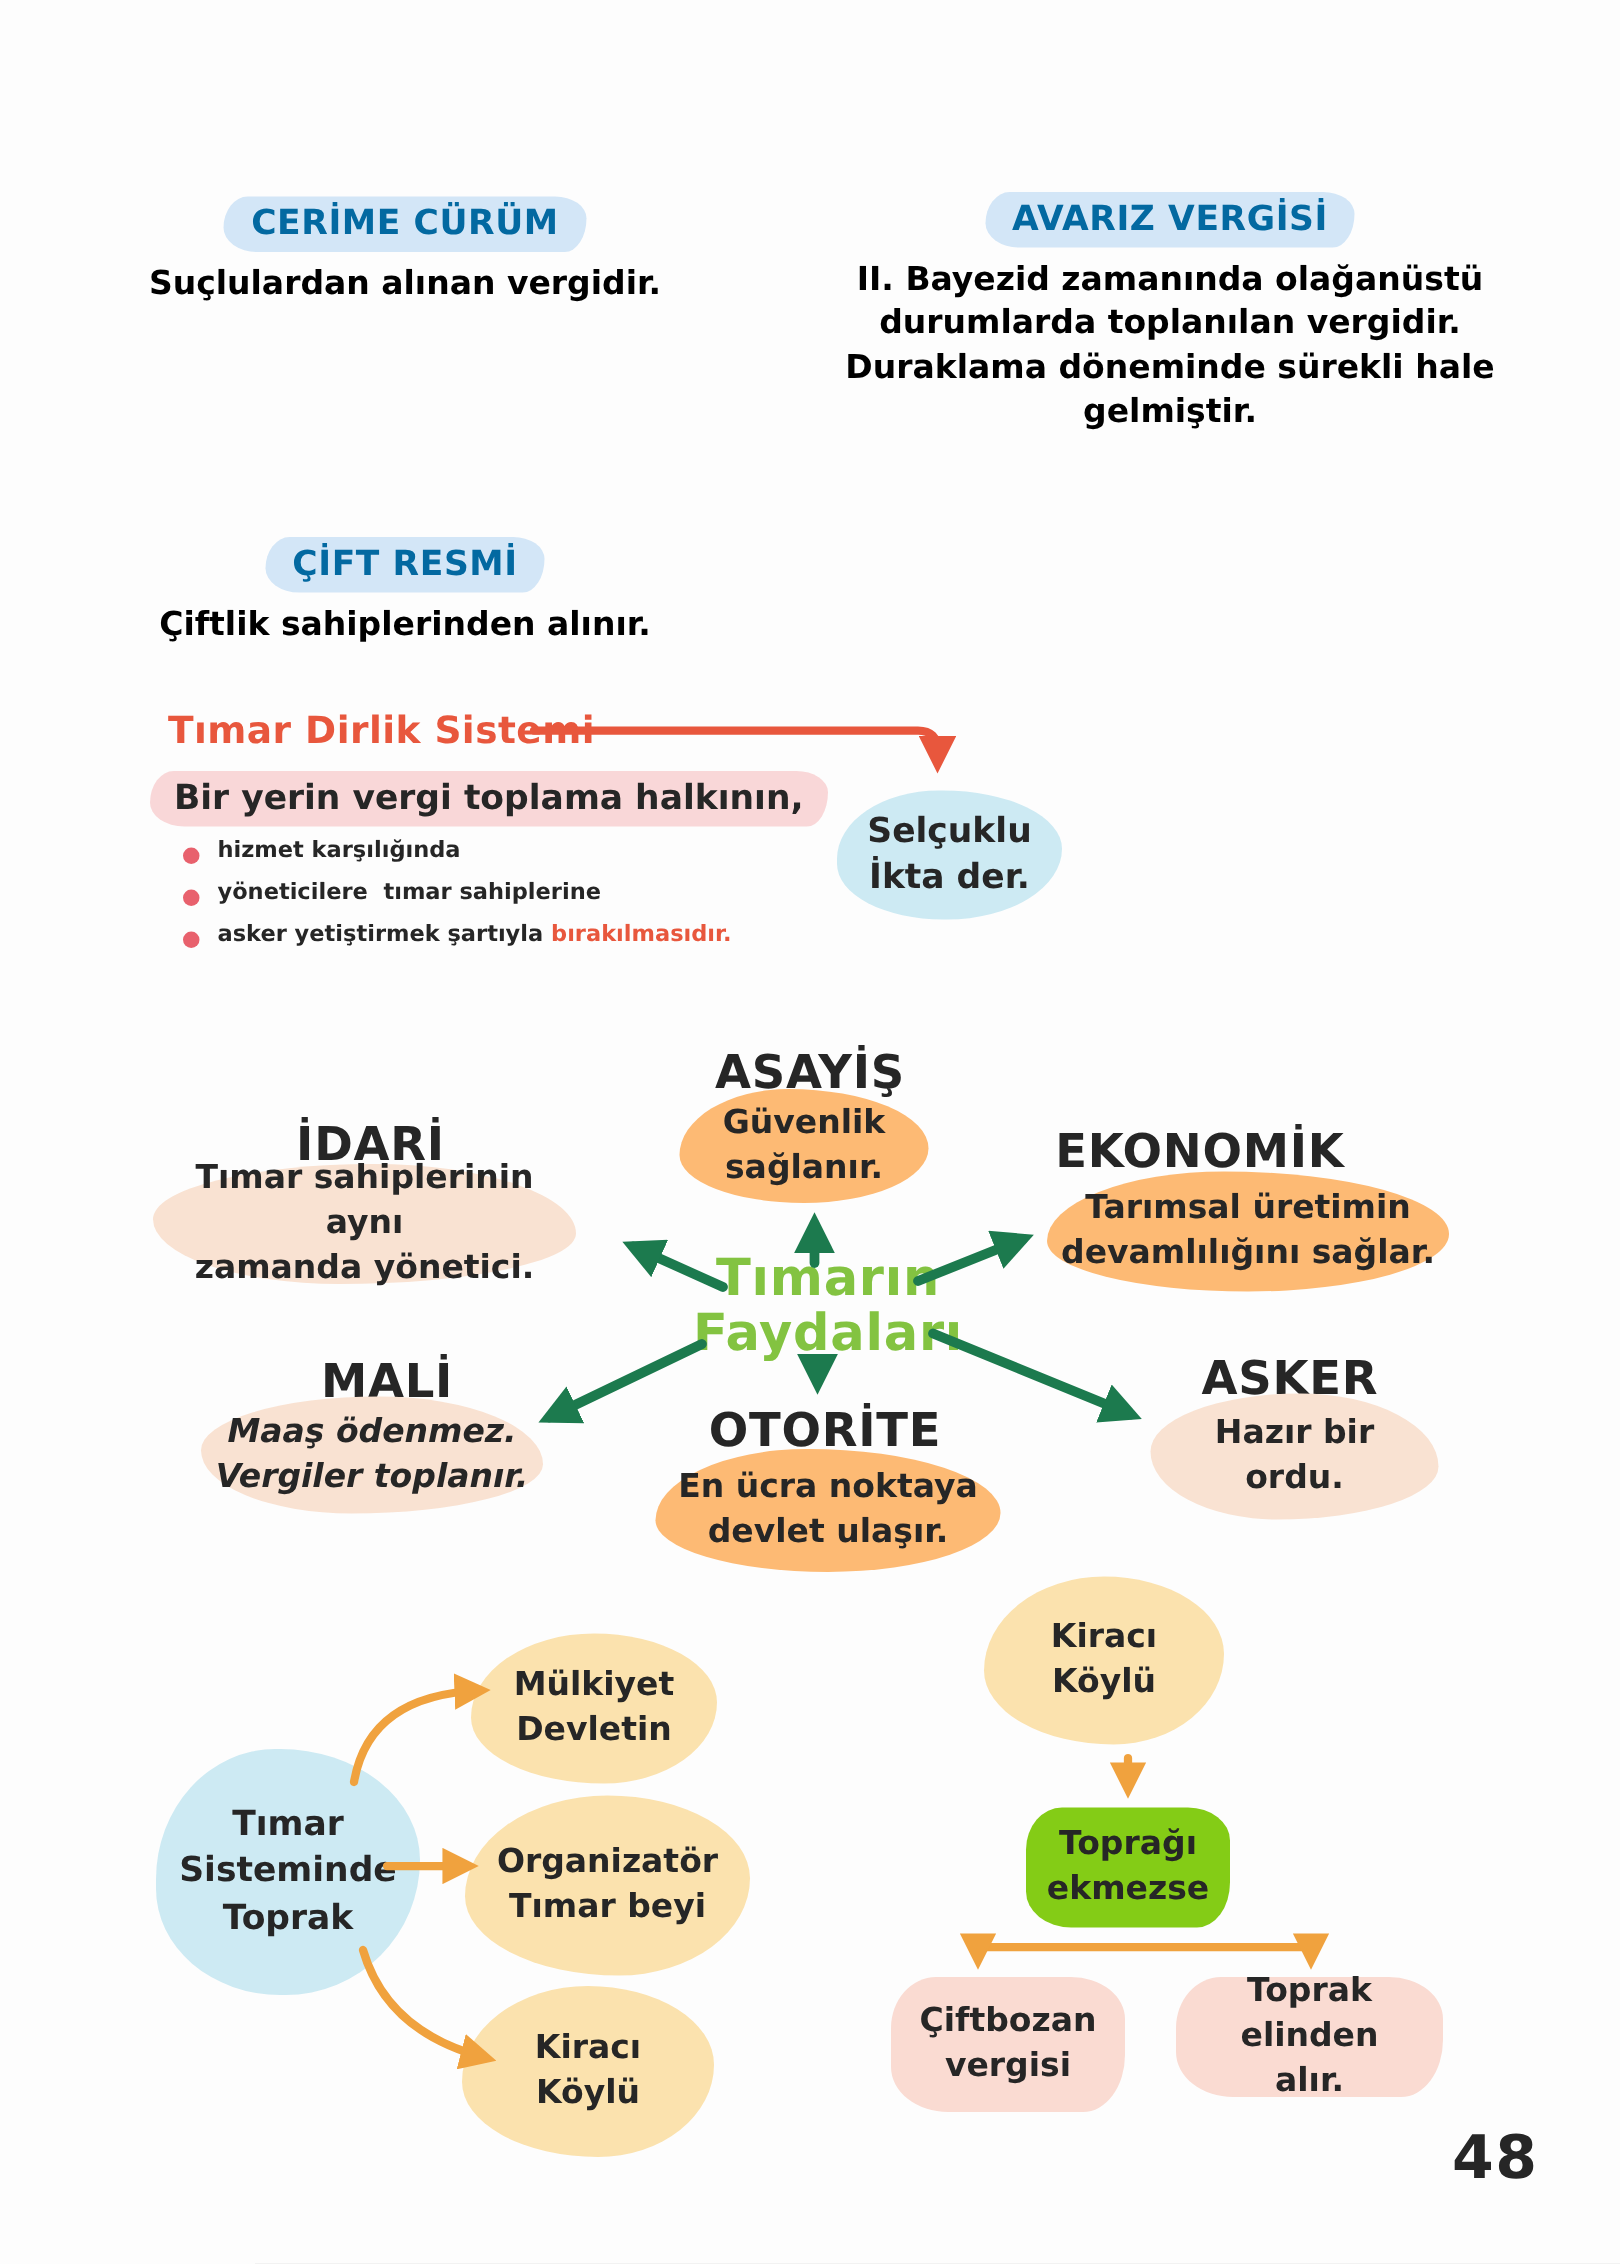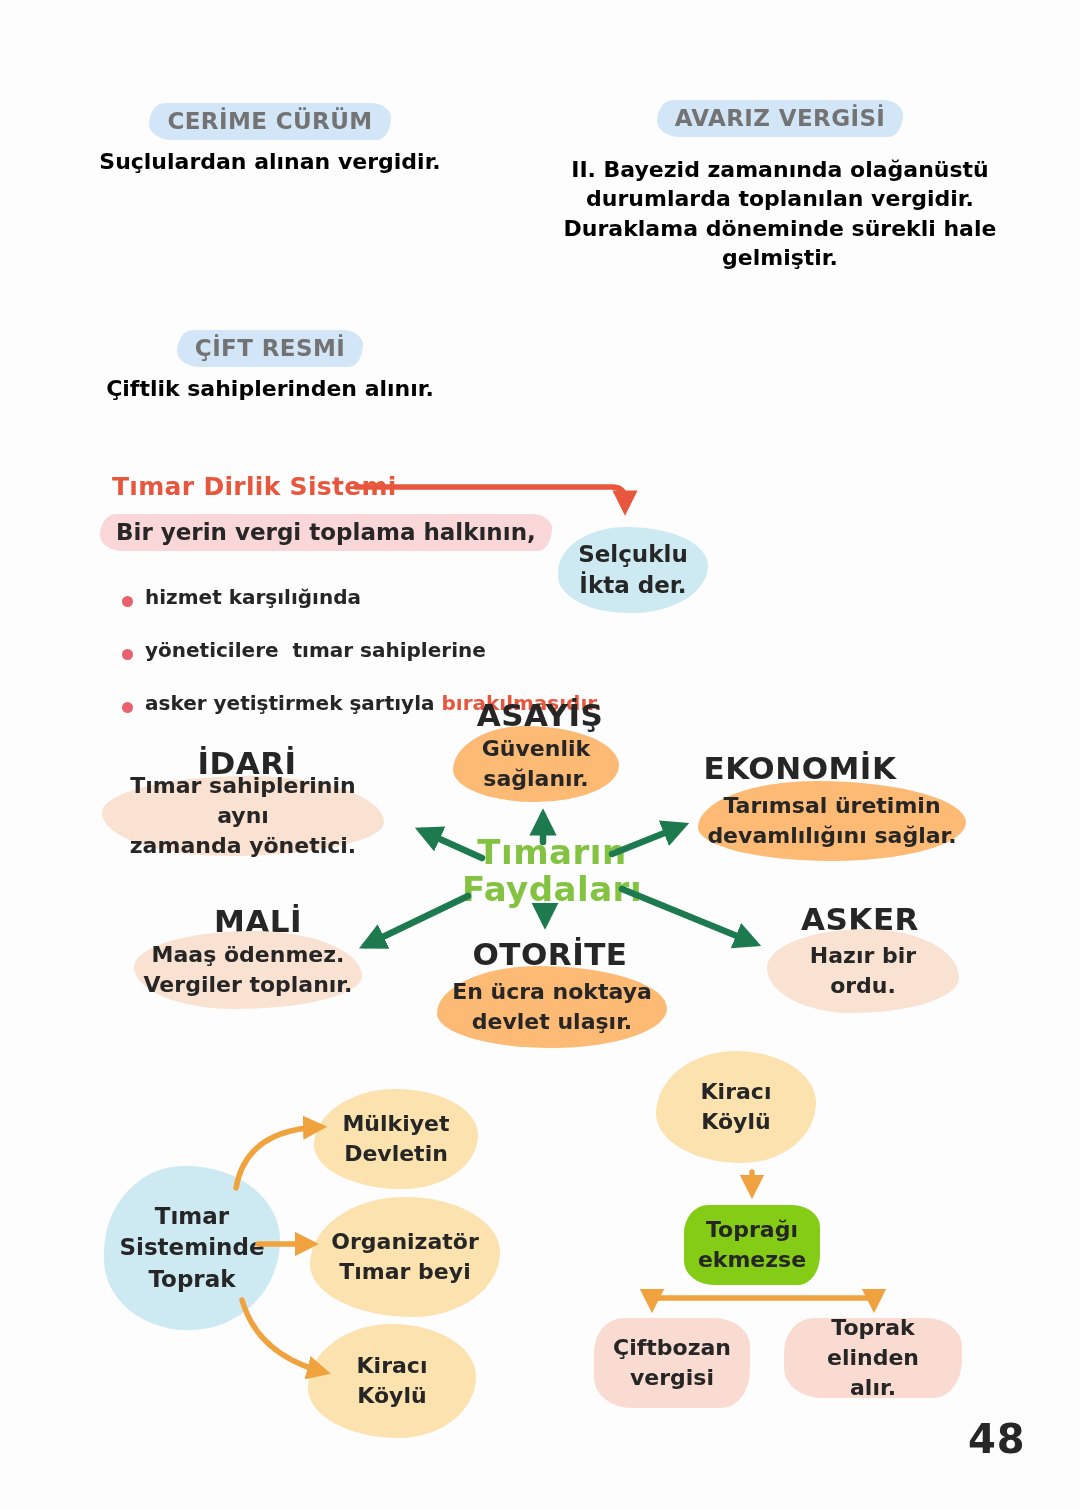--- a/index.html
+++ b/index.html
@@ -6,34 +6,35 @@
   .page{
     position:relative; width:1080px; height:1509px; margin:0 auto;
     background:#fdfdfd; overflow:hidden;
     font-family:"DejaVu Sans", sans-serif; font-weight:bold; color:#262626;
   }
   .abs{position:absolute;}
   .center{text-align:center;}
   .pre{white-space:pre-line;}
   
   .pill{
-    display:inline-block; background:#d3e6f7; color:#737373;
+    display:inline-block; background:#d3e6f7; color:#0369a1;
     font-size:23px; padding:4px 18px; line-height:1.25;
     border-radius:20px 26px 18px 28px / 26px 18px 28px 20px;
     letter-spacing:.4px;
+    margin-top:28px;
   }
   .body-text{font-size:22px; line-height:1.34; color:#000000;}
   
   .red-title{color:#e8573d; font-size:25px; letter-spacing:.3px;}
   .pink-pill{
     display:inline-block; background:#f9d7d8; color:#262626;
     font-size:23px; padding:4px 16px; line-height:1.25;
     border-radius:18px 24px 16px 26px / 24px 16px 26px 18px;
   }
-  .bullet-row{display:flex; align-items:center; margin-bottom:9px; font-size:20px; line-height:1.25;margin-top:28px;}
+  .bullet-row{display:flex; align-items:flex-start; margin-bottom:9px; font-size:15px; line-height:1.25;}
   .dot{
     flex:0 0 auto; width:11px; height:11px; border-radius:50%;
     background:#e8616d; margin:8px 12px 0 0;
   }
   .red-em{color:#e8573d;}
   
   .bubble{
     display:flex; align-items:center; justify-content:center;
     text-align:center; font-size:22px; line-height:1.35;
   }
@@ -61,21 +62,21 @@
   </div>
 
 
   <div class="abs center" style="left:70px; top:330px; width:400px;">
     <span class="pill">ÇİFT RESMİ</span>
     <div class="body-text pre" style="margin-top:7px;">Çiftlik sahiplerinden alınır.</div>
   </div>
 
   <div class="abs center" style="left:560px; top:100px; width:440px;">
     <span class="pill">AVARIZ VERGİSİ</span>
-    <div class="body-text pre" style="margin-top:18px;">II. Bayezid zamanında olağanüstü
+    <div class="body-text pre" style="margin-top:7px;">II. Bayezid zamanında olağanüstü
 durumlarda toplanılan vergidir.
 Duraklama döneminde sürekli hale
 gelmiştir.</div>
   </div>
 
   <div class="abs red-title" style="left:112px; top:472px;">Tımar Dirlik Sistemi</div>
 
   <div class="abs" style="left:100px; top:514px;">
     <span class="pink-pill">Bir yerin vergi toplama halkının,</span>
   </div>
@@ -110,21 +111,21 @@
 zamanda yönetici.</div>
 
   <div class="abs center map-label" style="left:700px; top:750px; width:200px;">EKONOMİK</div>
   <div class="abs bubble peach pre" style="left:698px; top:781px; width:268px; height:80px;">Tarımsal üretimin
 devamlılığını sağlar.</div>
 
   <div class="abs center green-center pre" style="left:438px; top:834px; width:228px;">Tımarın
 Faydaları</div>
 
   <div class="abs center map-label" style="left:158px; top:903px; width:200px;">MALİ</div>
-  <div class="abs bubble peach2 pre" style="left:134px; top:931px; width:228px; height:78px;">Maaş ödenmez.
+  <div class="abs bubble peach2 pre" style="left:134px; top:931px; width:228px; height:78px;font-style:italic;">Maaş ödenmez.
 Vergiler toplanır.</div>
 
   <div class="abs center map-label" style="left:445px; top:936px; width:210px;">OTORİTE</div>
   <div class="abs bubble peach pre" style="left:437px; top:966px; width:230px; height:82px;">En ücra noktaya
 devlet ulaşır.</div>
 
   <div class="abs center map-label" style="left:765px; top:901px; width:190px;">ASKER</div>
   <div class="abs bubble peach2 pre" style="left:767px; top:929px; width:192px; height:84px;">Hazır bir
 ordu.</div>
 

